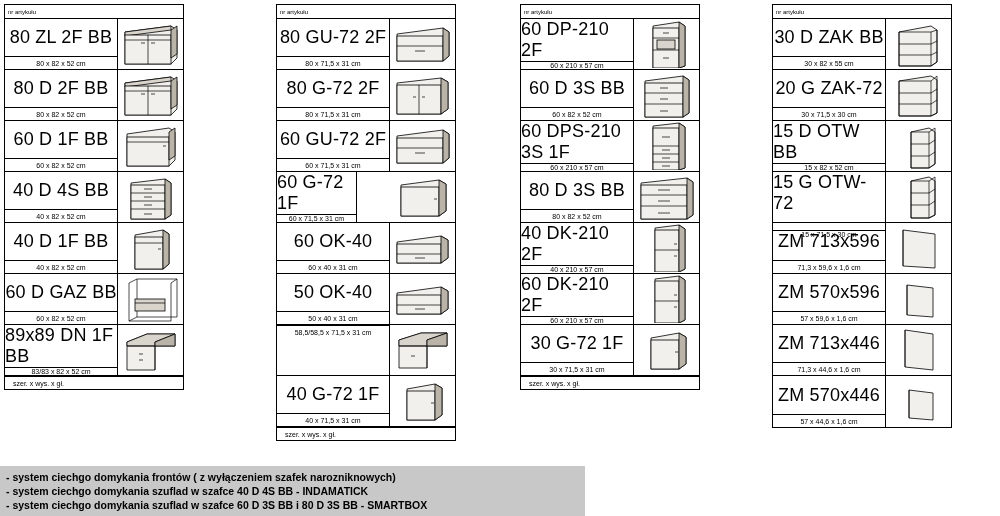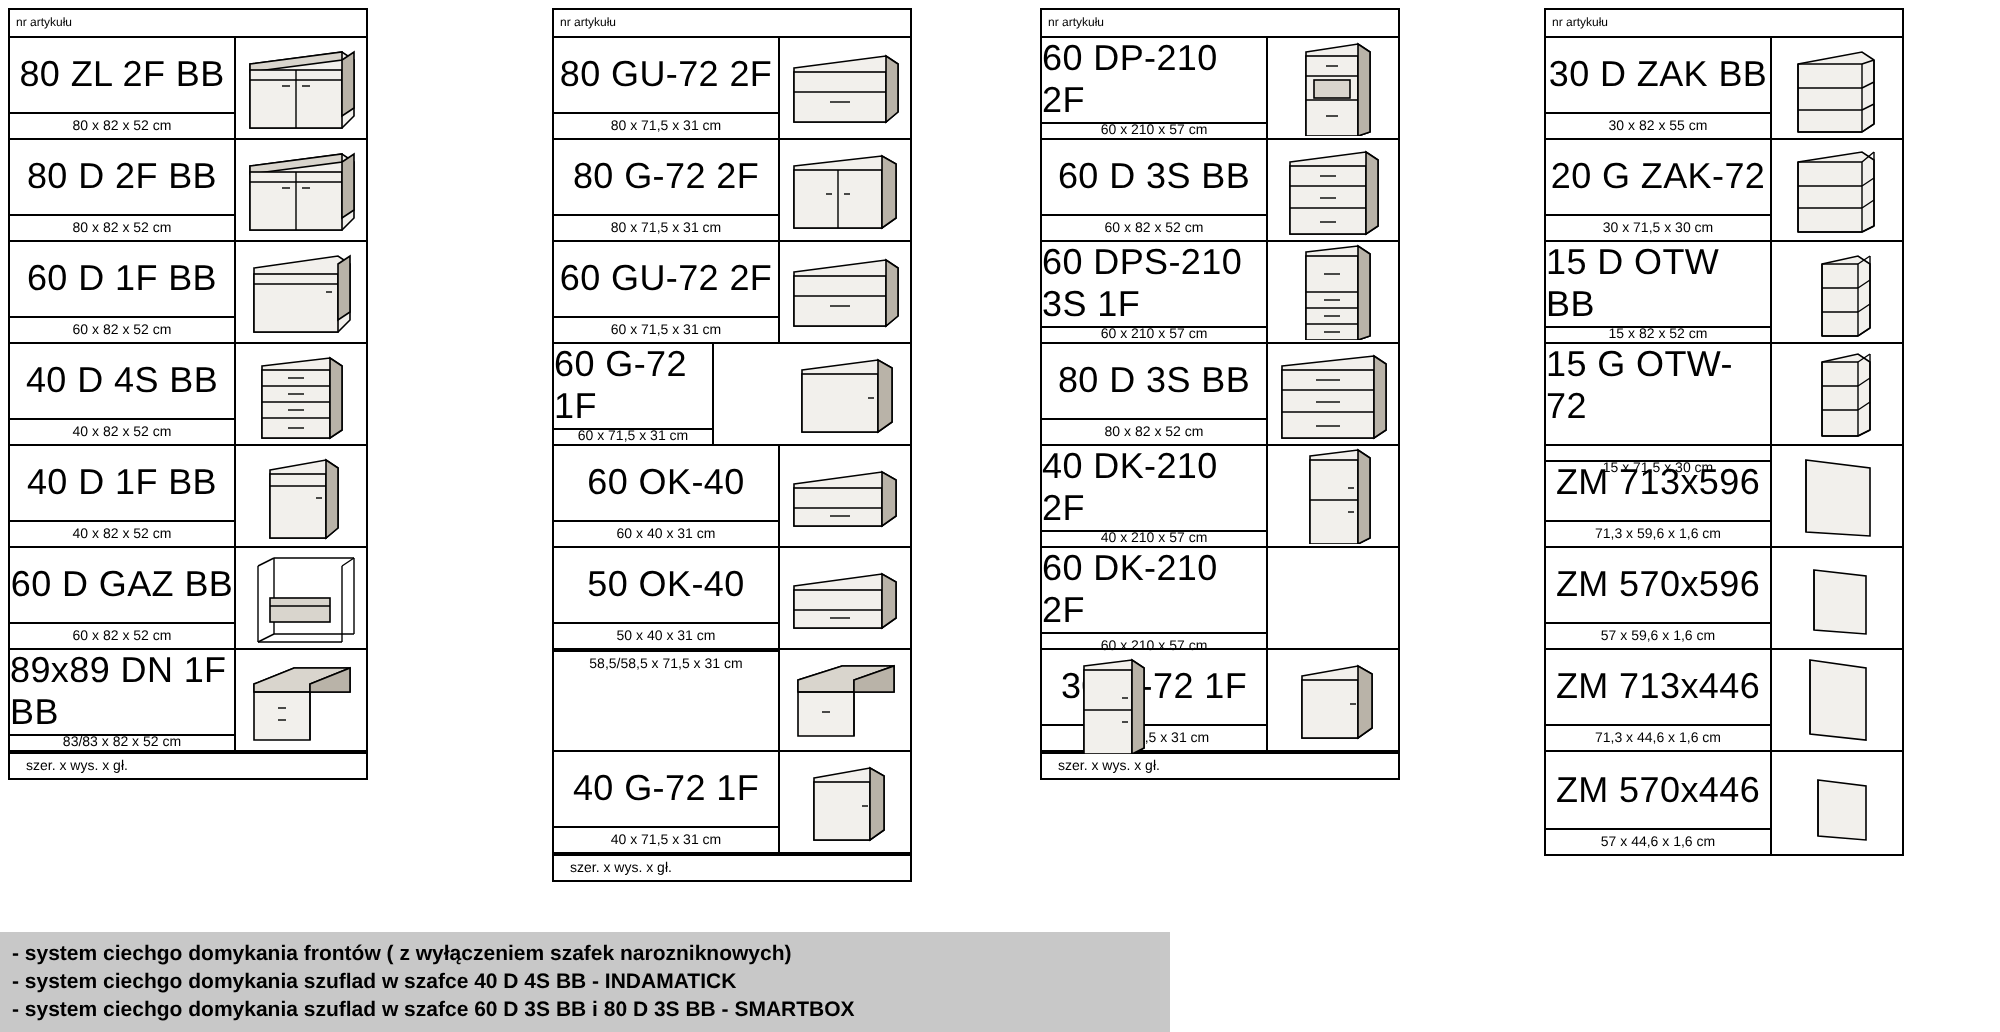--- a/index.html
+++ b/index.html
@@ -444,21 +444,21 @@
           <svg width="64" height="48" viewBox="0 0 64 48">
             <polygon points="20,4 44,1 50,5 50,45 44,48 20,48" fill="#f2f0ec" stroke="#000000" stroke-width="0.8"></polygon>
             <rect x="20" y="6" width="24" height="42" fill="#f2f0ec" stroke="#000000" stroke-width="0.8"></rect>
             <line x1="20" y1="26" x2="44" y2="26" stroke="#000000" stroke-width="0.7"></line>
             <line x1="39" y1="20" x2="42" y2="20" stroke="#000000" stroke-width="0.7"></line>
             <line x1="39" y1="32" x2="42" y2="32" stroke="#000000" stroke-width="0.7"></line>
             <polygon points="44,1 50,5 50,45 44,48" fill="#b9b3a8" stroke="#000000" stroke-width="0.8"></polygon>
           </svg>
         </div>
       </div>
-      <div class="row" style="height: 51px; flex-direction: column;">
+      <div class="row" style="height: 51px;">
         <div class="cell-left" style="width: 113px;">
           <div class="name">60 DK-210 2F</div>
           <div class="dims">60 x 210 x 57 cm</div>
         </div>
         <div class="cell-img" style="width: 65px;">
           <svg width="64" height="48" viewBox="0 0 64 48">
             <polygon points="20,4 44,1 50,5 50,45 44,48 20,48" fill="#f2f0ec" stroke="#000000" stroke-width="0.8"></polygon>
             <rect x="20" y="6" width="24" height="42" fill="#f2f0ec" stroke="#000000" stroke-width="0.8"></rect>
             <line x1="20" y1="26" x2="44" y2="26" stroke="#000000" stroke-width="0.7"></line>
             <line x1="39" y1="20" x2="42" y2="20" stroke="#000000" stroke-width="0.7"></line>

